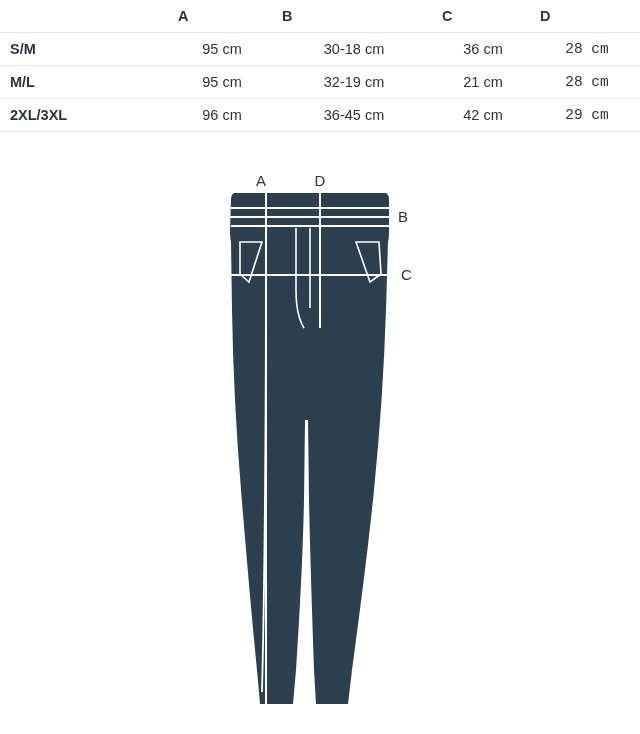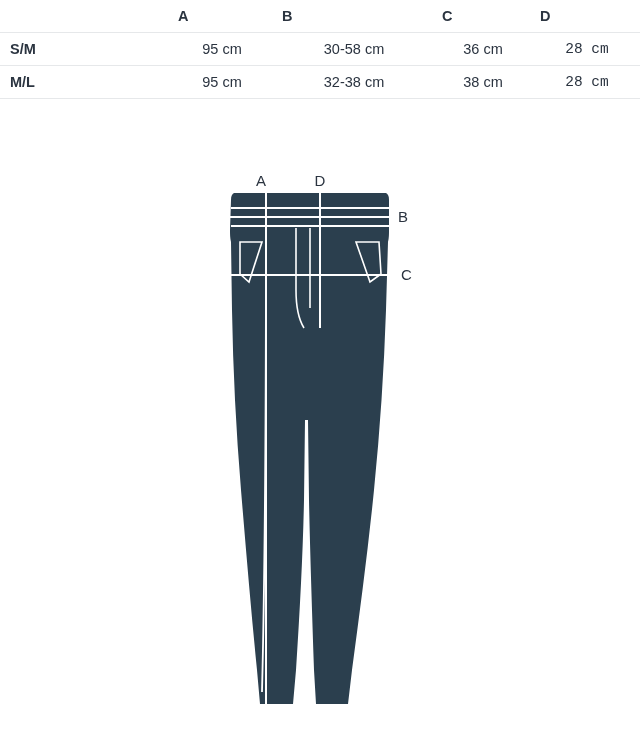--- a/index.html
+++ b/index.html
@@ -92,30 +92,37 @@
         <th class="col-a head-a">A</th>
         <th class="col-b head-b">B</th>
         <th class="col-c head-c">C</th>
         <th class="col-d head-d">D</th>
       </tr>
     </thead>
     <tbody>
       <tr>
         <th class="col-size">S/M</th>
         <td class="cell-a">95 cm</td>
-        <td class="cell-b">30-58 cm</td>
+        <td class="cell-b">30-18 cm</td>
         <td class="cell-c">36 cm</td>
         <td class="cell-d">28 cm</td>
       </tr>
       <tr>
         <th class="col-size">M/L</th>
         <td class="cell-a">95 cm</td>
-        <td class="cell-b">32-38 cm</td>
-        <td class="cell-c">38 cm</td>
+        <td class="cell-b">32-19 cm</td>
+        <td class="cell-c">21 cm</td>
         <td class="cell-d">28 cm</td>
+      </tr>
+      <tr>
+        <th class="col-size">2XL/3XL</th>
+        <td class="cell-a">96 cm</td>
+        <td class="cell-b">36-45 cm</td>
+        <td class="cell-c">42 cm</td>
+        <td class="cell-d">29 cm</td>
       </tr>
     </tbody>
   </table>
 
   <div id="diagram-wrap">
     <svg width="640" height="564" viewBox="0 0 640 564" xmlns="http://www.w3.org/2000/svg">
 
       <g>
         <path d="M231,30
                  C231,26 232,24 234,23

